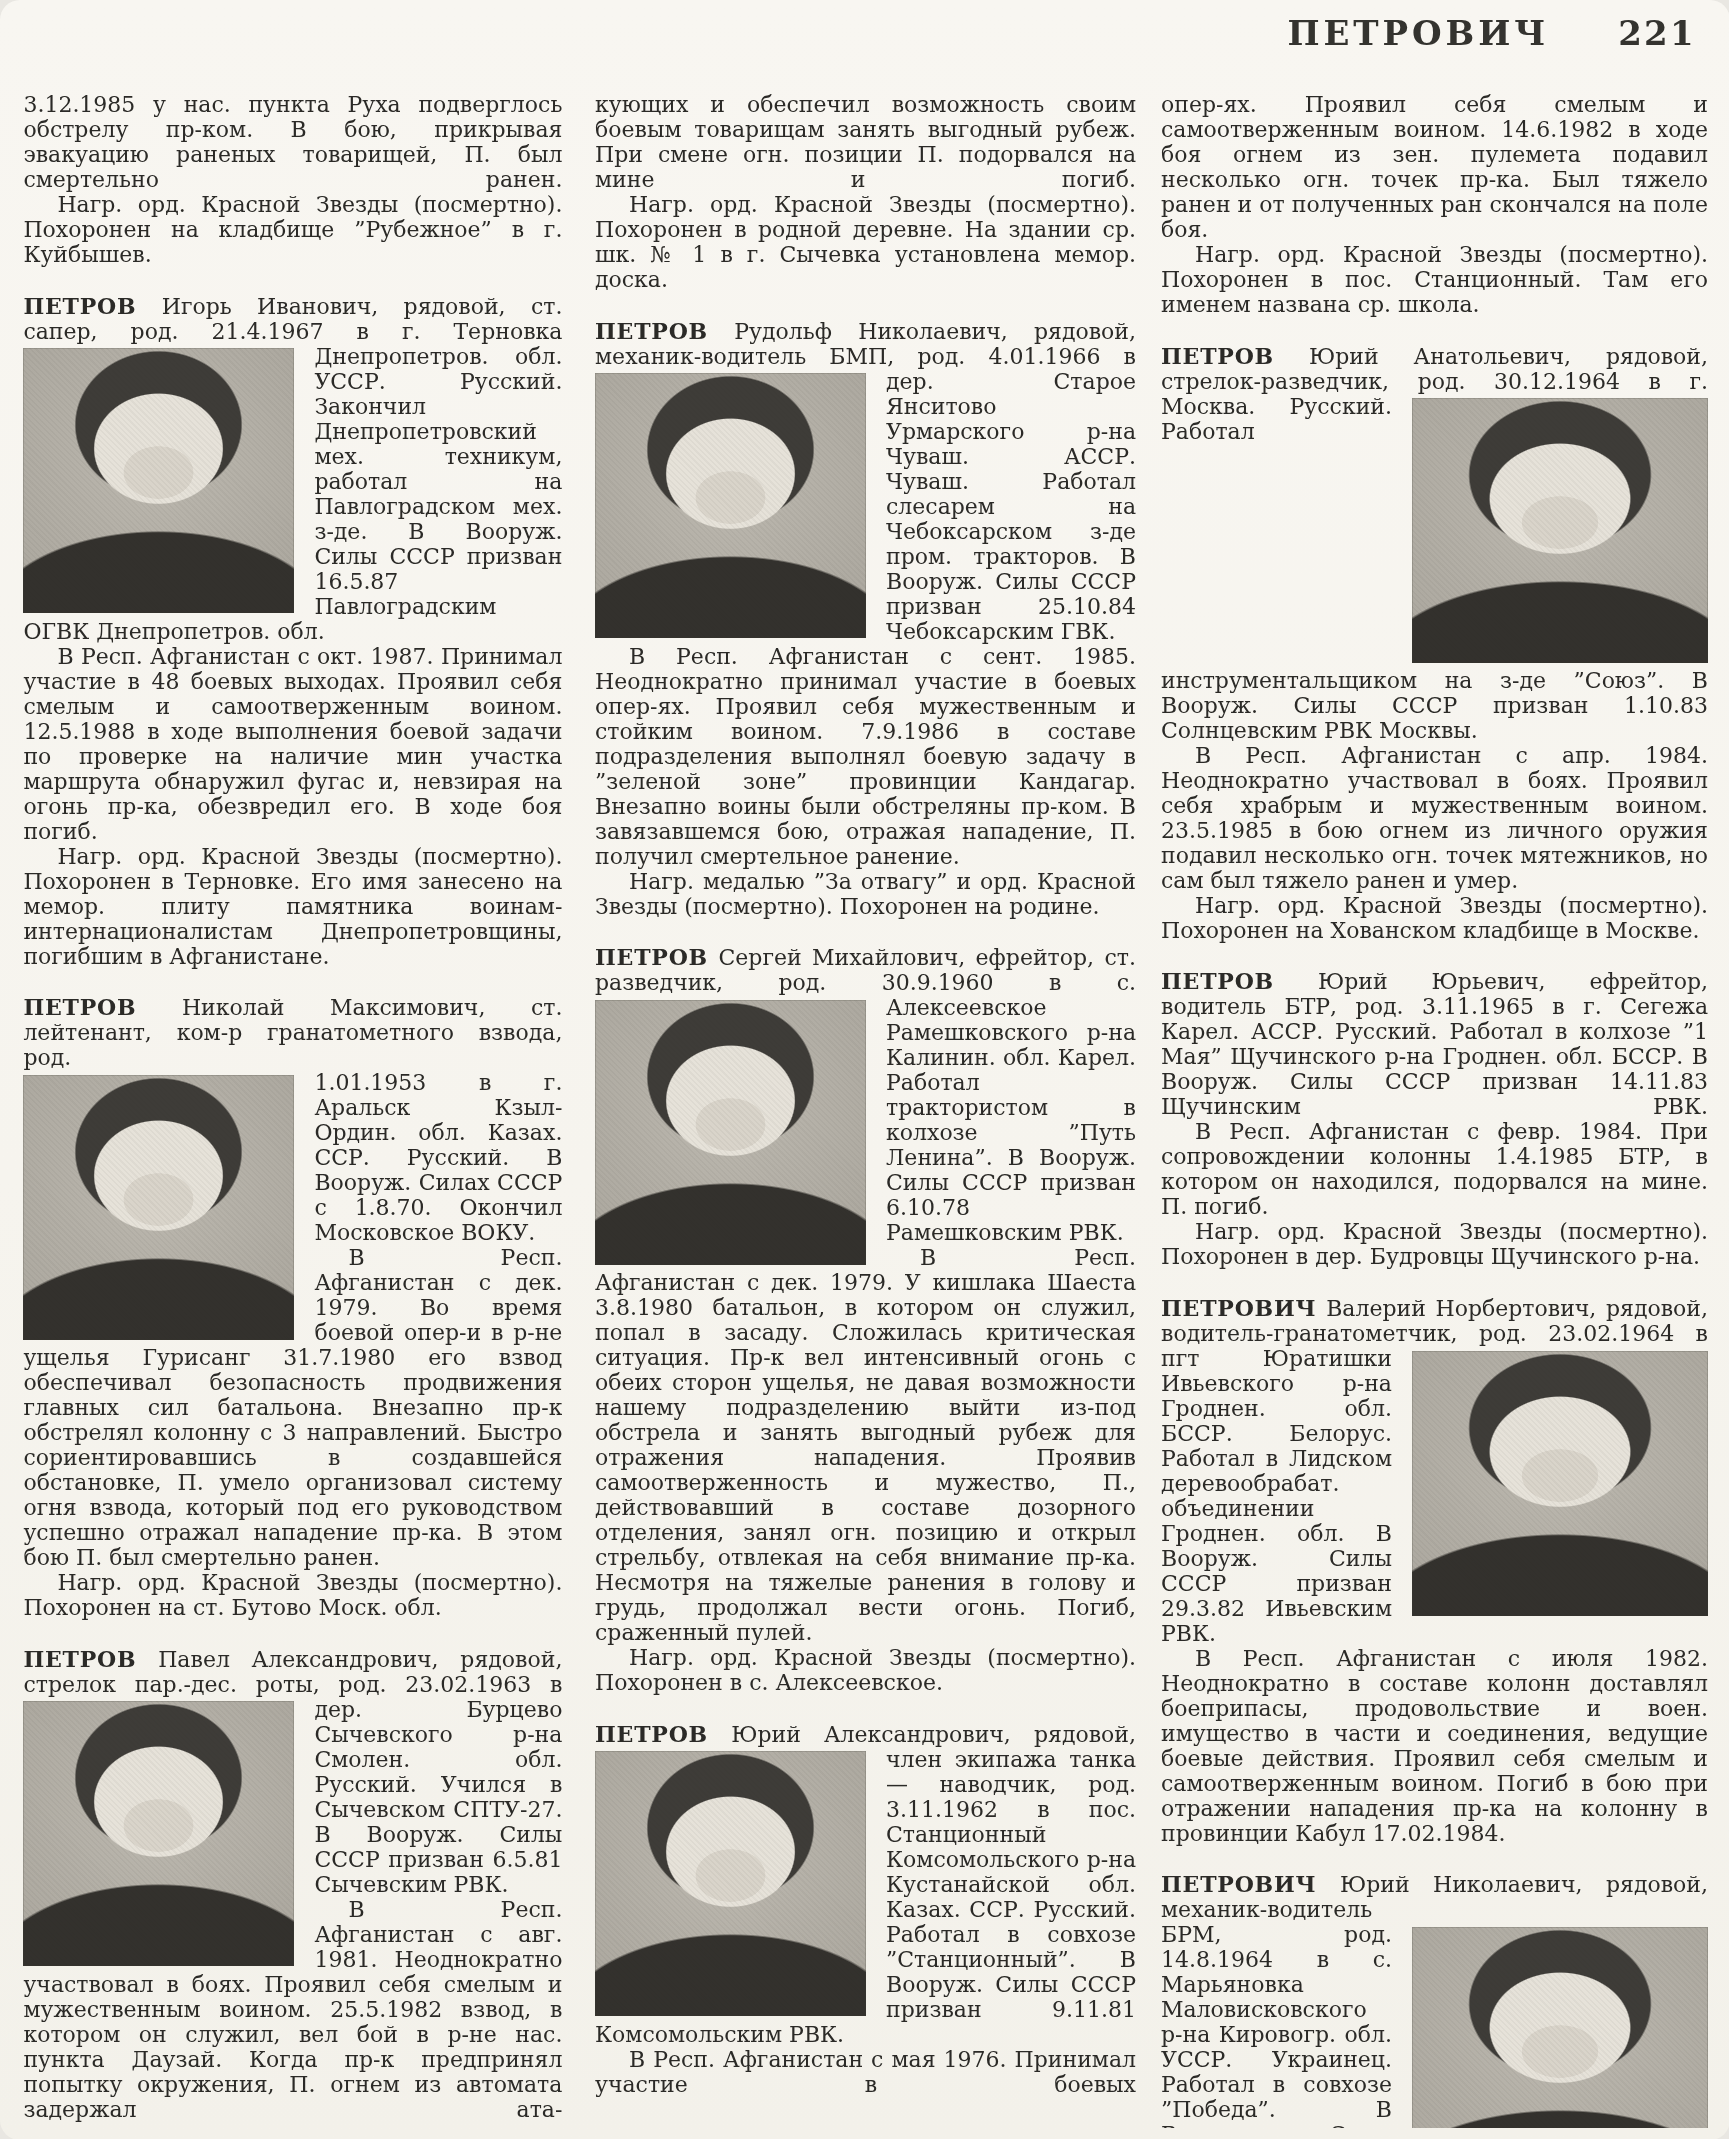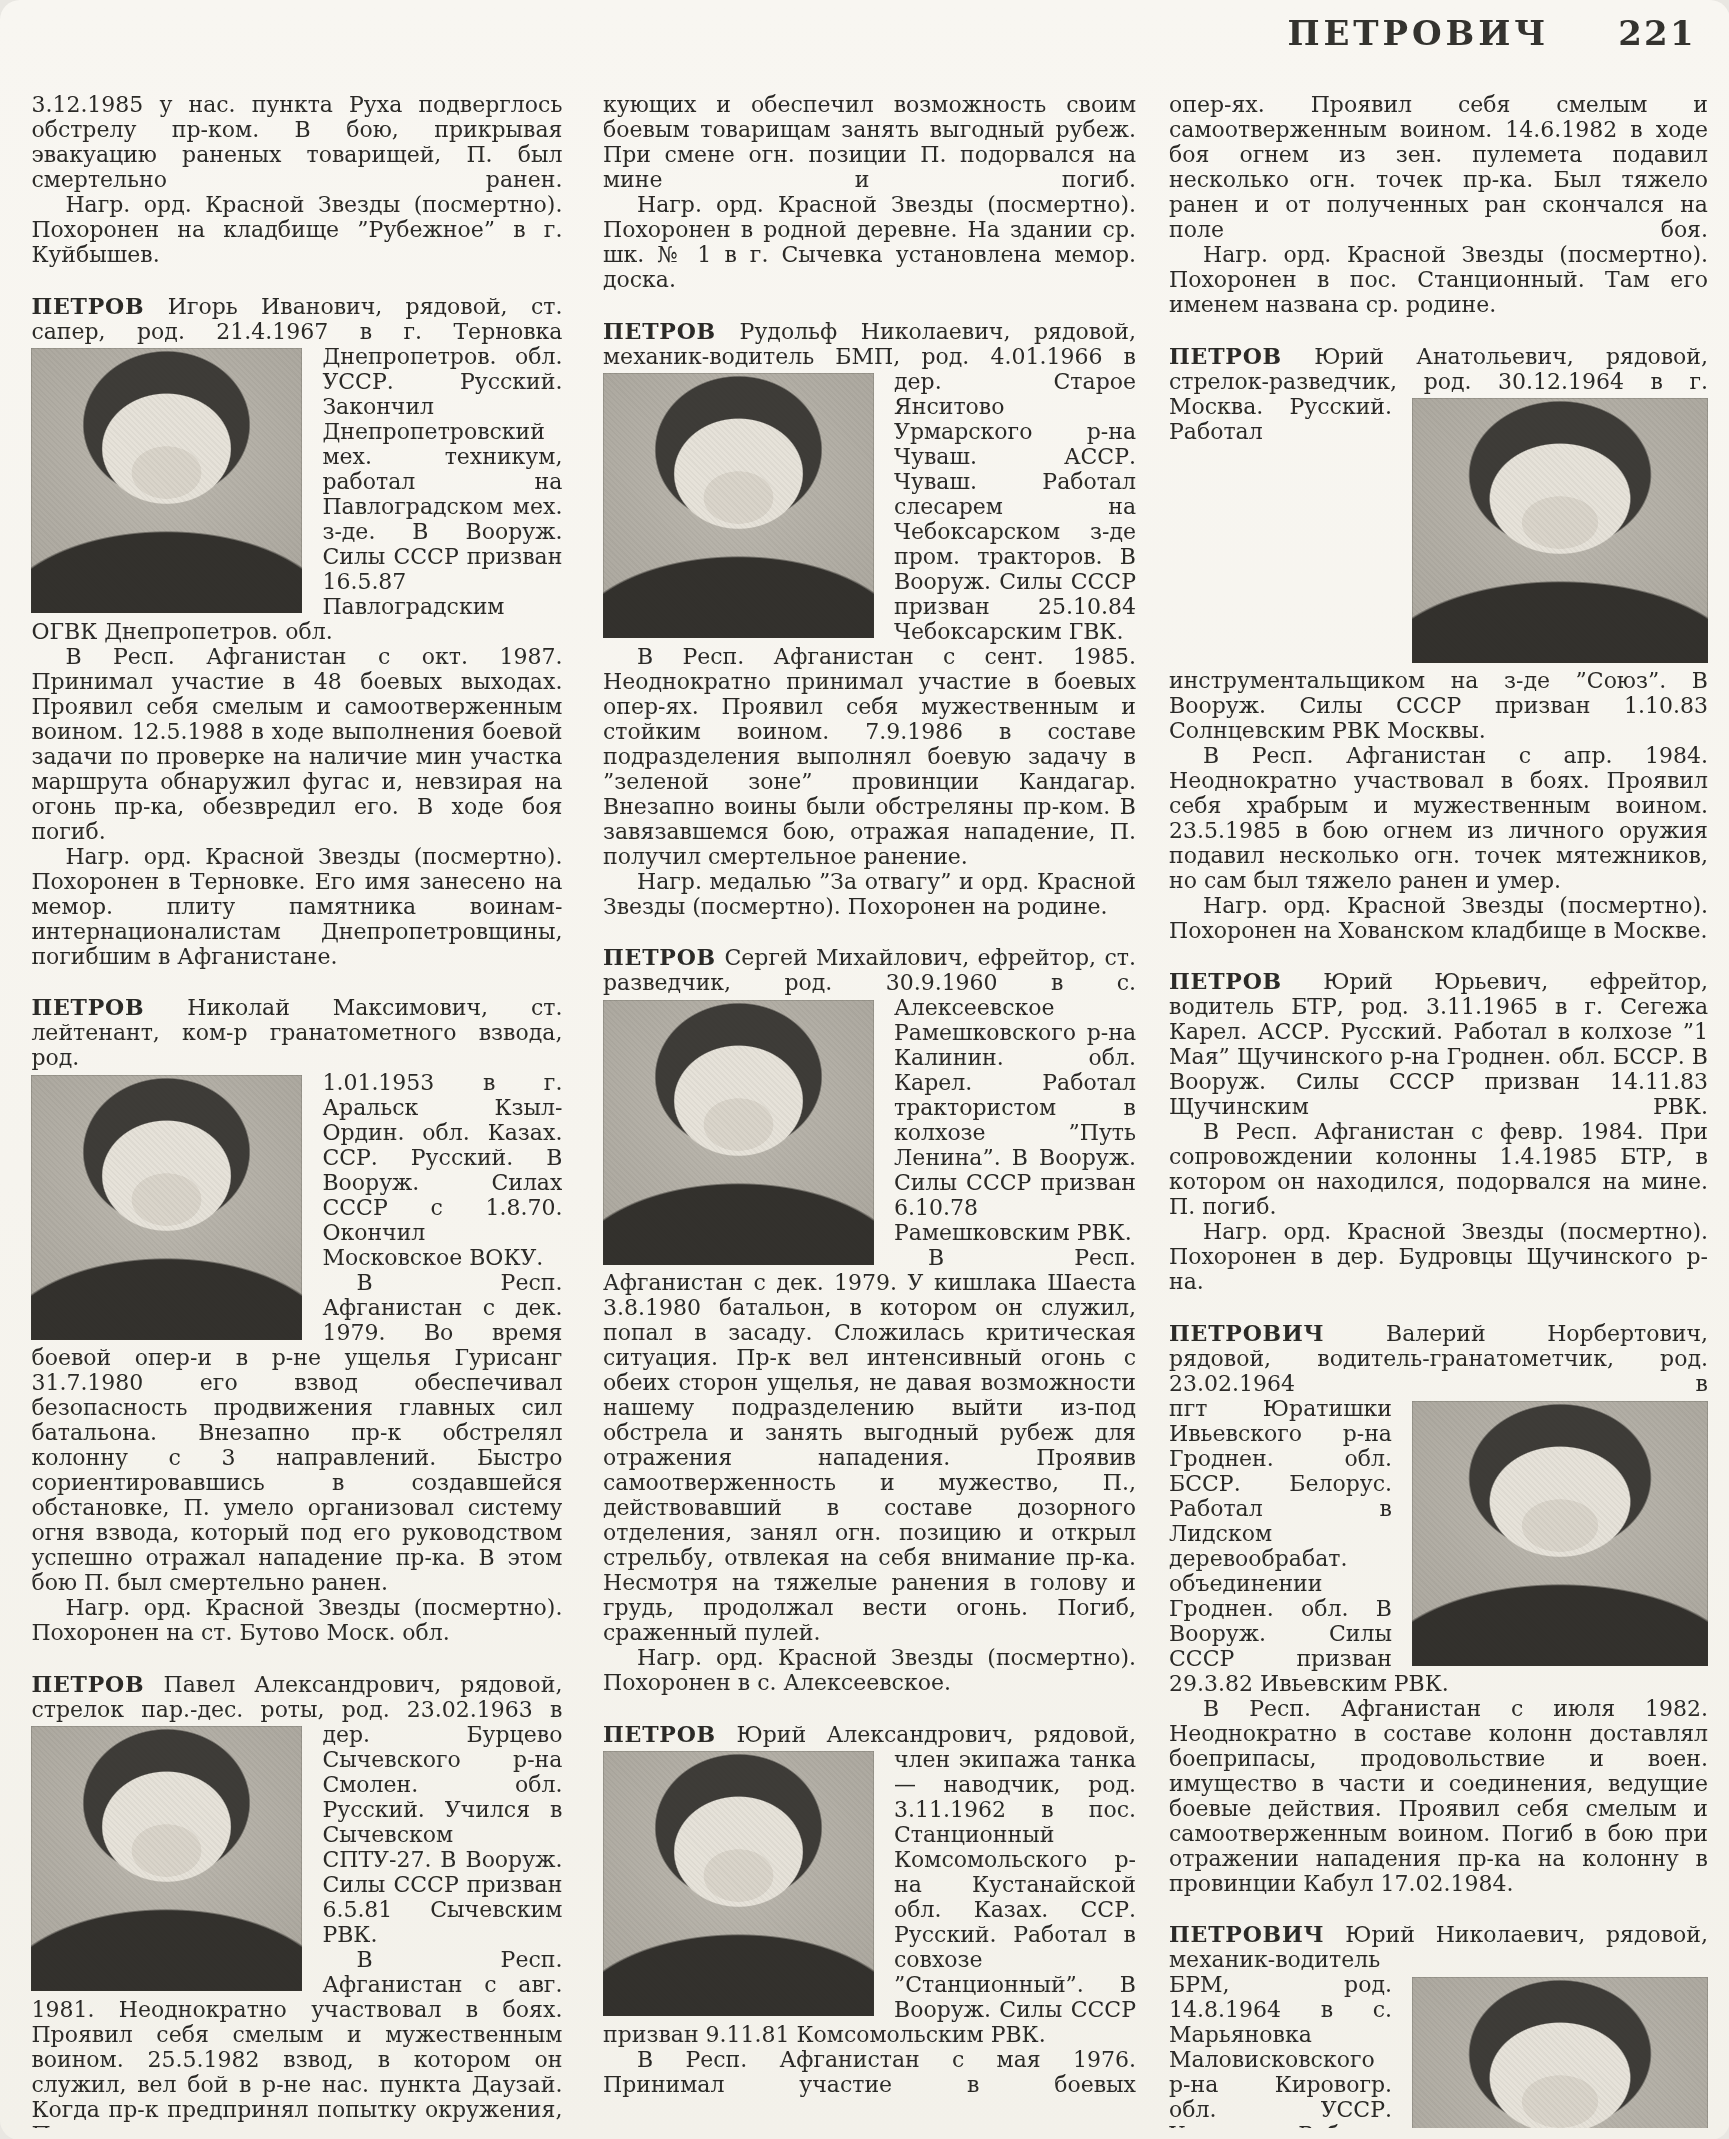--- a/index.html
+++ b/index.html
@@ -28,21 +28,21 @@
     hyphens:auto;-webkit-hyphens:auto;
   }
   .col1{left:23.4px;width:539px;}
   .col2{left:595px;width:541px;}
   .col3{left:1161px;width:547px;}
   p{margin:0;padding:0;}
   p.indent{text-indent:34px;}
   p.head{text-indent:0;text-align-last:justify;}
   p.runon{text-align-last:justify;}
   .surname{font-weight:bold;letter-spacing:0.8px;}
-  .entry{margin-top:26.5px;display:flow-root;margin-left:8px;}
+  .entry{margin-top:26.5px;display:flow-root;}
   .photo{
     background:
       repeating-linear-gradient(45deg, rgba(40,38,34,0.045) 0 1.6px, rgba(0,0,0,0) 1.6px 3.9px),
       radial-gradient(ellipse 13% 10% at 50% 47%, #d9d4ca 98%, rgba(0,0,0,0) 100%),
       radial-gradient(ellipse 24% 21% at 50% 38%, #e6e2d9 98%, rgba(0,0,0,0) 100%),
       radial-gradient(ellipse 31% 28% at 50% 29%, #3e3c38 98%, rgba(0,0,0,0) 100%),
       radial-gradient(ellipse 64% 36% at 50% 105%, #33312d 98%, rgba(0,0,0,0) 100%),
       radial-gradient(ellipse 80% 80% at 50% 42%, #bcb8af 0%, #a9a59c 100%);
     box-shadow:inset 0 0 0 0.8px rgba(60,58,52,0.25);
   }
@@ -115,21 +115,21 @@
       <p class="head"><b class="surname">ПЕТРОВ</b> <span>Юрий Александрович, рядовой,</span></p>
       <div class="photo ph-l"></div>
       <p>член экипажа танка — наводчик, род. 3.11.1962 в пос. Станционный Комсомольского р-на Кустанайской обл. Казах. ССР. Русский. Работал в совхозе ”Станционный”. В Вооруж. Силы СССР призван 9.11.81 Комсомольским РВК.</p>
       <p class="indent runon">В Респ. Афганистан с мая 1976. Принимал участие в боевых</p>
     </section>
   </div>
 
   <div class="col col3">
     <section class="entry" style="margin-top:0">
       <p class="runon">опер-ях. Проявил себя смелым и самоотверженным воином. 14.6.1982 в ходе боя огнем из зен. пулемета подавил несколько огн. точек пр-ка. Был тяжело ранен и от полученных ран скончался на поле боя.</p>
-      <p class="indent">Нагр. орд. Красной Звезды (посмертно). Похоронен в пос. Станционный. Там его именем названа ср. родине.</p>
+      <p class="indent">Нагр. орд. Красной Звезды (посмертно). Похоронен в пос. Станционный. Там его именем названа ср. школа.</p>
     </section>
 
     <section class="entry">
       <p class="head"><b class="surname">ПЕТРОВ</b> <span>Юрий Анатольевич, рядовой, стрелок-разведчик, род. 30.12.1964 в г.</span></p>
       <div class="photo ph-r"></div>
       <p>Москва. Русский. Работал инструментальщиком на з-де ”Союз”. В Вооруж. Силы СССР призван 1.10.83 Солнцевским РВК Москвы.</p>
       <p class="indent">В Респ. Афганистан с апр. 1984. Неоднократно участвовал в боях. Проявил себя храбрым и мужественным воином. 23.5.1985 в бою огнем из личного оружия подавил несколько огн. точек мятежников, но сам был тяжело ранен и умер.</p>
       <p class="indent">Нагр. орд. Красной Звезды (посмертно). Похоронен на Хованском кладбище в Москве.</p>
     </section>
 

